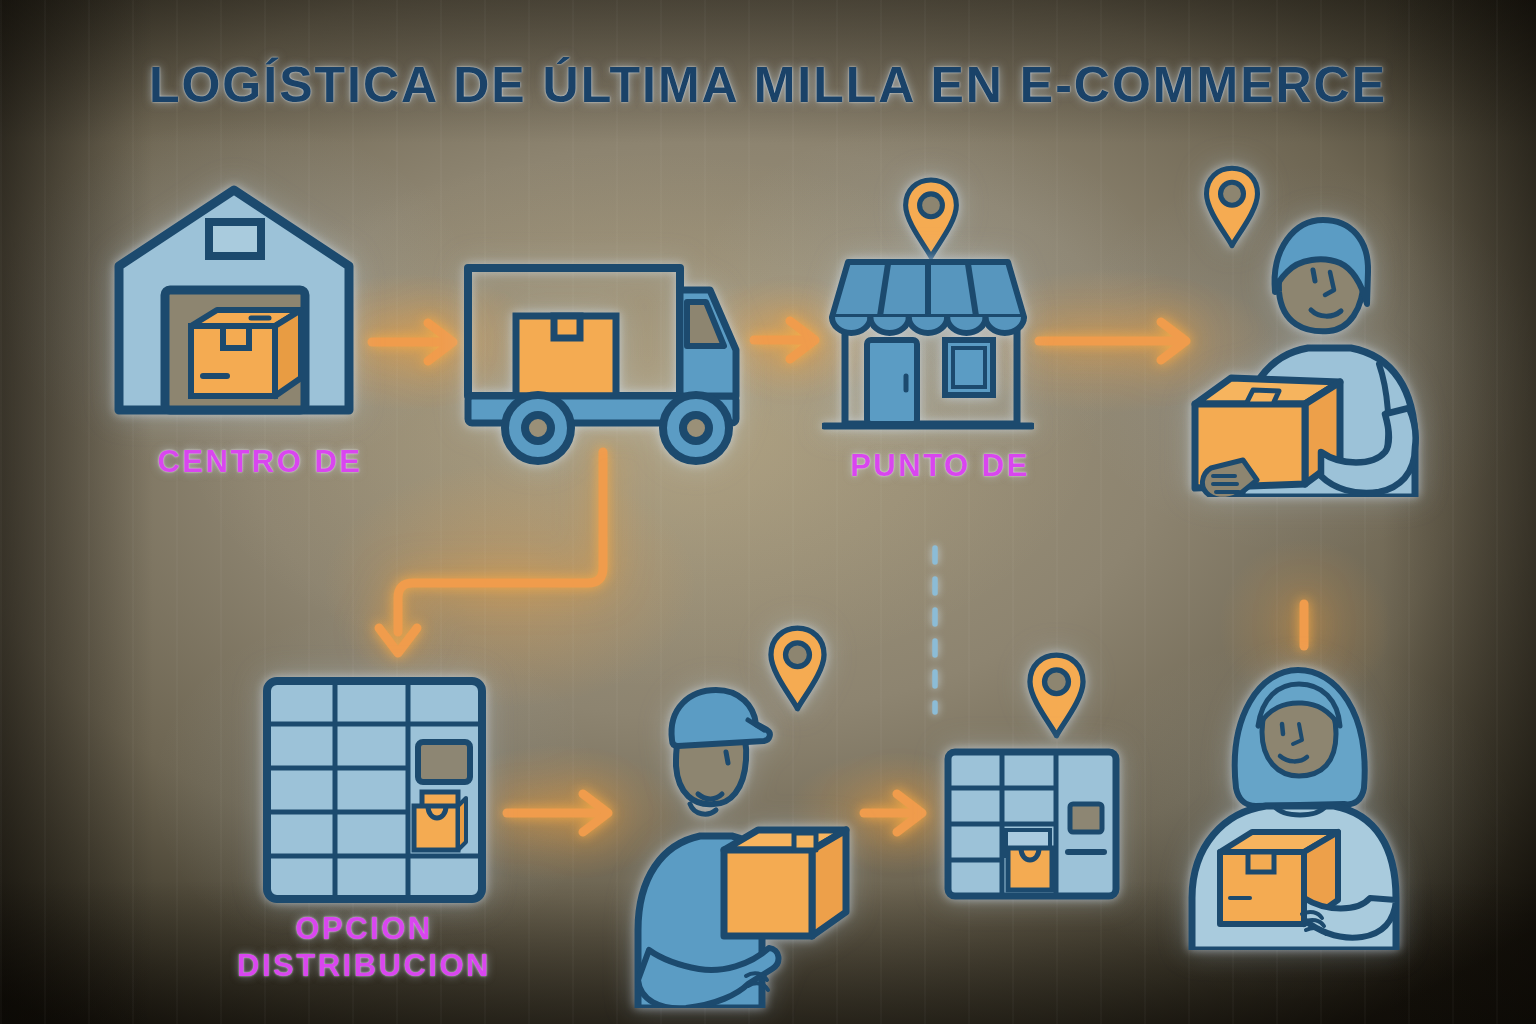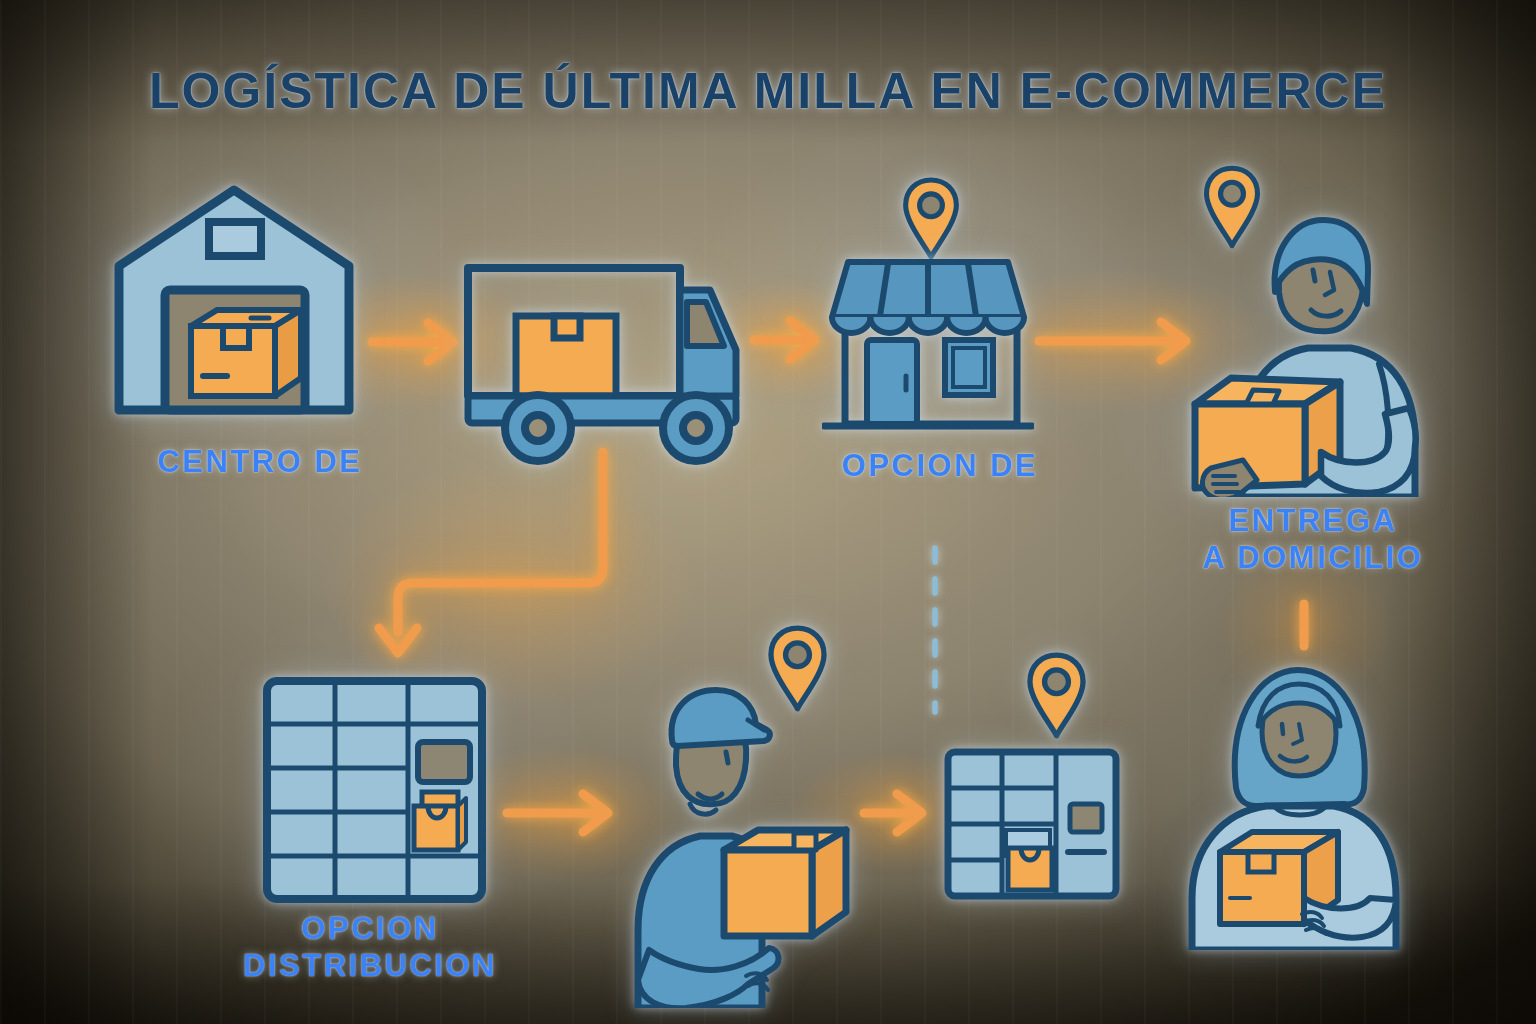--- a/index.html
+++ b/index.html
@@ -23,25 +23,25 @@
       radial-gradient(620px 360px at 640px 420px,  rgba(232,208,158,.20), transparent 75%),
       radial-gradient(1150px 720px at 46% 42%, #a2977c 0%, #8d8470 40%, #6d6552 66%, #3f3a2c 86%, #1a160e 100%);
   }
   .bg-vignette{position:absolute;inset:0;
     background:
       linear-gradient(90deg, rgba(8,6,3,.55), transparent 10%, transparent 90%, rgba(8,6,3,.45)),
       linear-gradient(0deg,  rgba(8,6,3,.50), transparent 14%, transparent 86%, rgba(8,6,3,.40));}
   .bg-bands{position:absolute;inset:0;opacity:.05;
     background:repeating-linear-gradient(90deg, rgba(255,255,255,.5) 0 2px, transparent 2px 44px);}
   
-  .title{position:absolute;top:62px;left:0;width:100%;text-align:center;
+  .title{position:absolute;top:56px;left:0;width:100%;text-align:center;
     font-size:50px;font-weight:bold;letter-spacing:2px;color:#1a4268;
     text-shadow:0 0 2px rgba(244,250,255,.85),0 0 10px rgba(214,232,248,.55);}
   .node-label{position:absolute;width:330px;text-align:center;font-weight:bold;
-    font-size:31px;line-height:37px;letter-spacing:2.5px;color:#3b82f6;
+    font-size:31px;line-height:37px;letter-spacing:2.5px;color:#d946ef;
     text-shadow:0 0 2px rgba(244,250,255,.85),0 0 9px rgba(214,232,248,.5);}
   
   .icon{position:absolute;filter:drop-shadow(0 0 5px rgba(216,234,250,.55)) drop-shadow(0 0 14px rgba(200,224,244,.28));}
   #flow-arrows{position:absolute;left:0;top:0;pointer-events:none;
     filter:drop-shadow(0 0 6px rgba(250,172,70,.9)) drop-shadow(0 0 18px rgba(248,158,48,.55));}
   #dashed-link{position:absolute;left:0;top:0;pointer-events:none;
     filter:drop-shadow(0 0 4px rgba(220,238,250,.7));}
   .hidden-defs{position:absolute;width:0;height:0;}
 </style>
 </head>
@@ -217,23 +217,19 @@
     <path d="M210,240 C208,262 196,274 176,277 C154,280 134,272 118,260 L118,238 C140,252 172,252 184,238 Z" fill="#a9cbdd" stroke="#1c4a6e" stroke-width="6" stroke-linejoin="round"></path>
     <path d="M116,254 C124,250 132,252 136,258 M118,262 C126,258 134,260 138,266 M120,270 C128,266 136,268 140,274" fill="none" stroke="#1c4a6e" stroke-width="4" stroke-linecap="round"></path>
   </svg>
 
   <div class="title">LOGÍSTICA DE ÚLTIMA MILLA EN E-COMMERCE</div>
 
   <div class="node-label" style="left:95px;top:443px">
     <div>CENTRO DE</div>
   </div>
   <div class="node-label" style="left:775px;top:447px">
-    <div>OPCION DE</div>
+    <div>PUNTO DE</div>
   </div>
-  <div class="node-label" style="left:1148px;top:502px">
-    <div>ENTREGA</div>
-    <div>A DOMICILIO</div>
-  </div>
-  <div class="node-label" style="left:205px;top:910px">
+  <div class="node-label" style="left:199px;top:910px">
     <div>OPCION</div>
     <div>DISTRIBUCION</div>
   </div>
 </div>
 
 </body></html>

